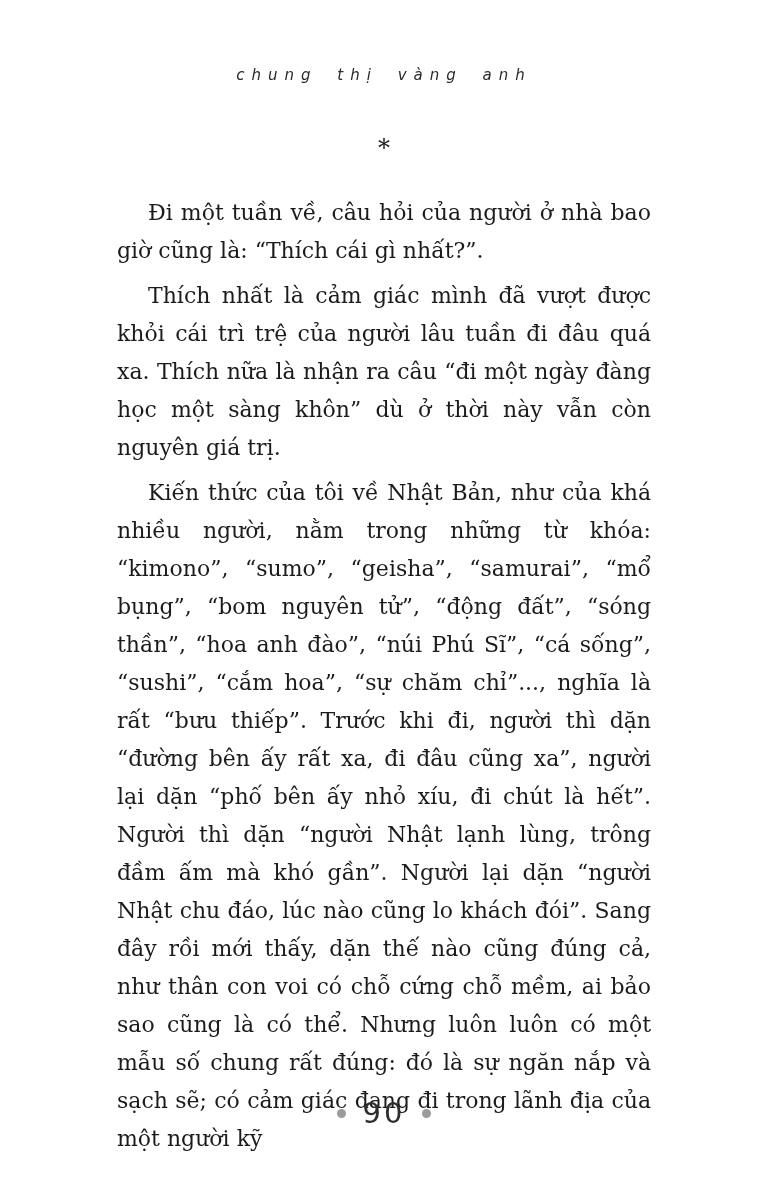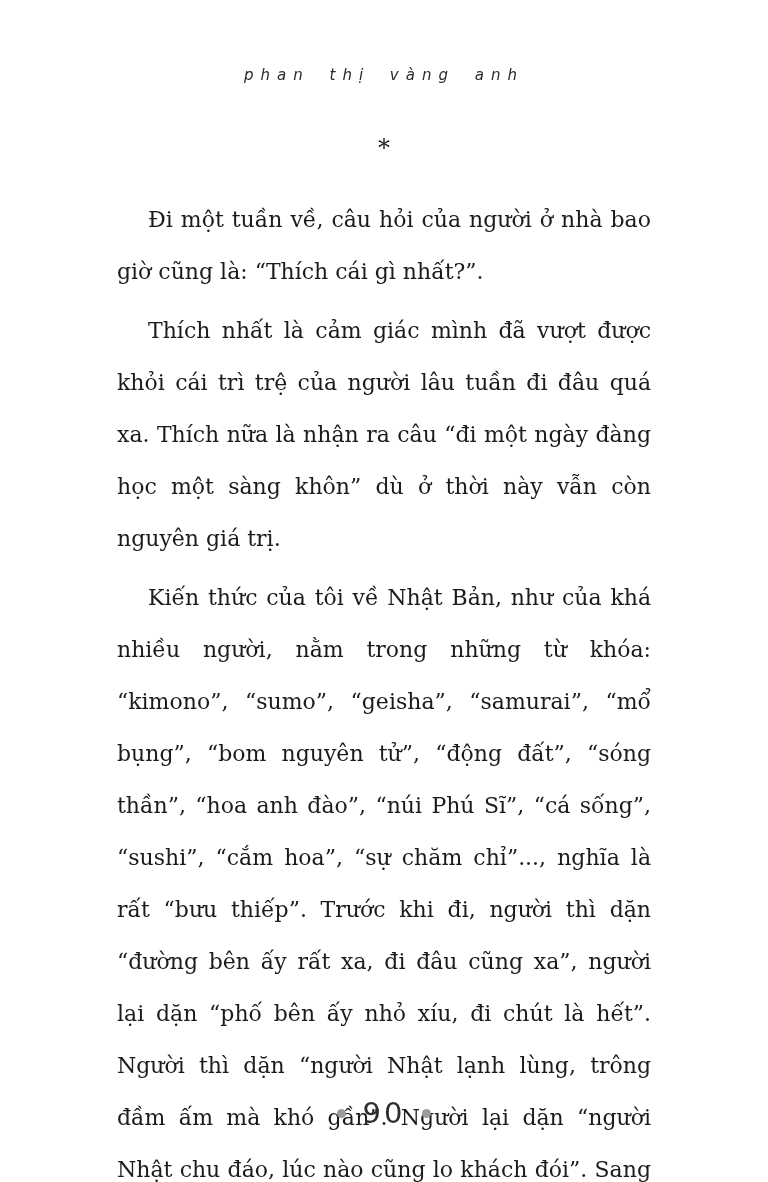--- a/index.html
+++ b/index.html
@@ -34,21 +34,21 @@
     color: #1b1b1b;
   }
   .body-text {
     width: 534px;
     margin: 34px auto 0 auto;
   }
   .body-text p {
     margin: 0 0 0 0;
     padding: 0;
     font-size: 22px;
-    line-height: 52px;
+    line-height: 38px;
     text-align: justify;
     text-indent: 31px;
     color: #1b1b1b;
   }
   .body-text p + p {
     margin-top: 7px;
   }
   .page-footer {
     position: absolute;
     left: 0;
@@ -71,21 +71,21 @@
     font-size: 29px;
     letter-spacing: 3px;
     color: #2e2e2e;
   }
 </style>
 </head>
 <body>
 
 <div class="book-page">
 
-  <div class="running-header">phan thị vàng anh</div>
+  <div class="running-header">chung thị vàng anh</div>
 
   <div class="separator">*</div>
 
   <div class="body-text">
     <p>Đi một tuần về, câu hỏi của người ở nhà bao giờ cũng là: “Thích cái gì nhất?”.</p>
     <p>Thích nhất là cảm giác mình đã vượt được khỏi cái trì trệ của người lâu tuần đi đâu quá xa. Thích nữa là nhận ra câu “đi một ngày đàng học một sàng khôn” dù ở thời này vẫn còn nguyên giá trị.</p>
     <p>Kiến thức của tôi về Nhật Bản, như của khá nhiều người, nằm trong những từ khóa: “kimono”, “sumo”, “geisha”, “samurai”, “mổ bụng”, “bom nguyên tử”, “động đất”, “sóng thần”, “hoa anh đào”, “núi Phú Sĩ”, “cá sống”, “sushi”, “cắm hoa”, “sự chăm chỉ”..., nghĩa là rất “bưu thiếp”. Trước khi đi, người thì dặn “đường bên ấy rất xa, đi đâu cũng xa”, người lại dặn “phố bên ấy nhỏ xíu, đi chút là hết”. Người thì dặn “người Nhật lạnh lùng, trông đầm ấm mà khó gần”. Người lại dặn “người Nhật chu đáo, lúc nào cũng lo khách đói”. Sang đây rồi mới thấy, dặn thế nào cũng đúng cả, như thân con voi có chỗ cứng chỗ mềm, ai bảo sao cũng là có thể. Nhưng luôn luôn có một mẫu số chung rất đúng: đó là sự ngăn nắp và sạch sẽ; có cảm giác đang đi trong lãnh địa của một người kỹ</p>
   </div>
 
   <div class="page-footer">

